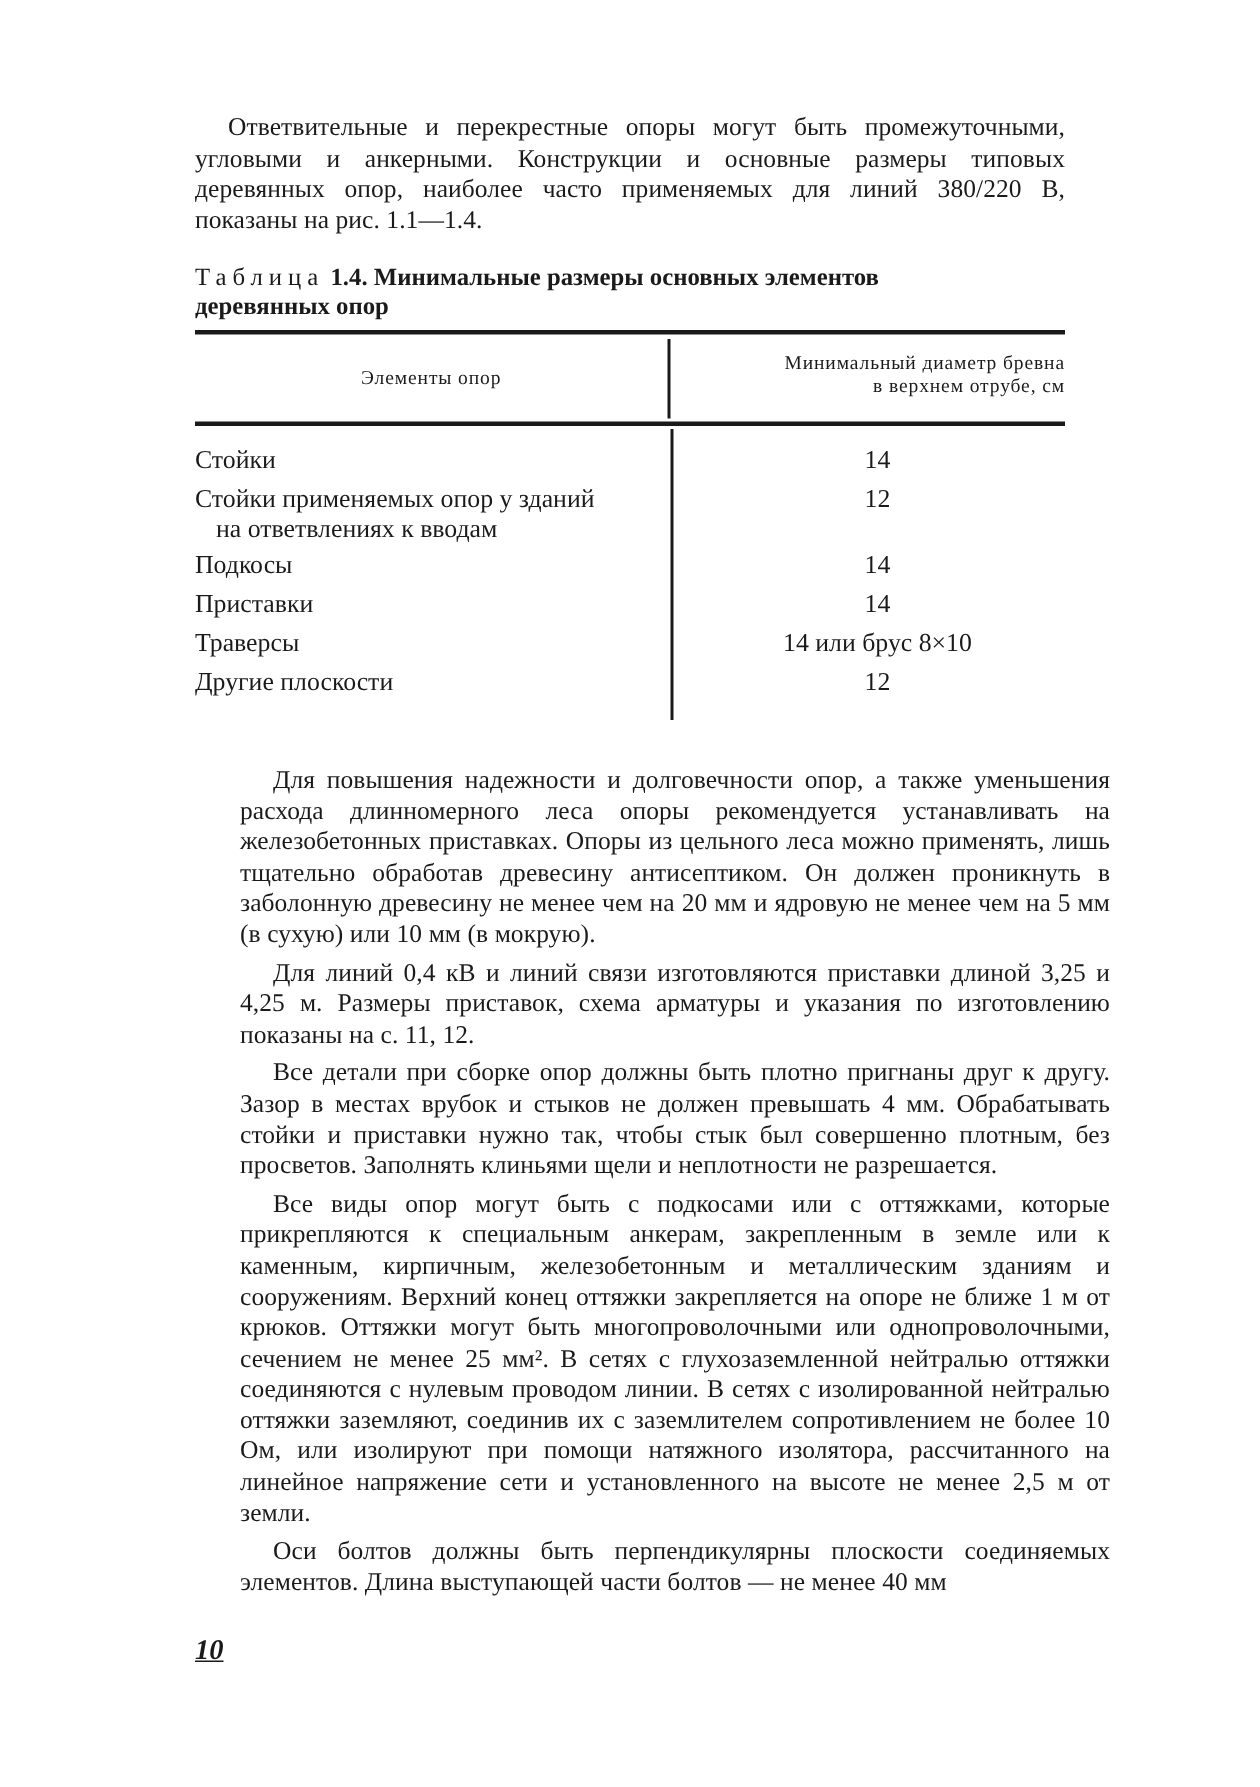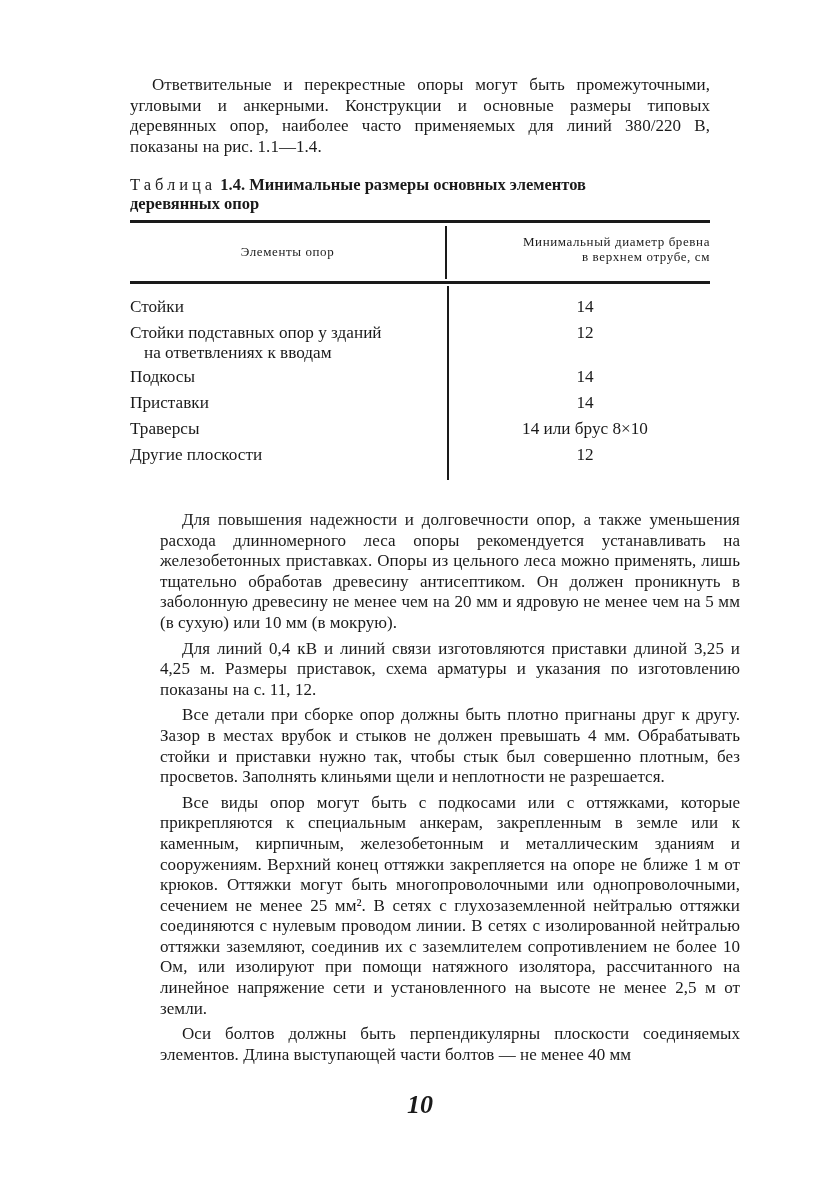--- a/index.html
+++ b/index.html
@@ -130,24 +130,25 @@
     }
 
     #body-text { position: absolute; top: 510px; left: 0; width: 580px; margin-left: 30px; }
     #body-text .para { margin-bottom: 5px; }
 
     .page-num {
       position: absolute;
       top: 1090px;
       left: 0;
       width: 580px;
-      text-align: center;
-      font-size: 26px;
+      text-align: left;
+      font-size: 19px;
       font-style: italic;
       font-weight: bold;
+      text-decoration: underline;
     }
   </style>
 </head>
 <body>
 
 <div class="page">
 
   <p id="intro" class="para">Ответвительные и перекрестные опоры могут быть промежуточными, угловыми и анкерными. Конструкции и основные размеры типовых деревянных опор, наиболее часто применяемых для линий 380/220 В, показаны на рис. 1.1—1.4.</p>
 
   <div class="caption">
@@ -167,21 +168,21 @@
     </div>
     <div class="rule-mid"></div>
     <div class="vline-body"></div>
 
     <div class="row" style="top:77px">
       <span class="name">Стойки</span>
       <span class="val">14</span>
     </div>
     <div class="row" style="top:103px">
       <span class="name">
-        <span>Стойки подставных опор у зданий</span>
+        <span>Стойки применяемых опор у зданий</span>
         <span class="cont">на ответвлениях к вводам</span>
       </span>
       <span class="val">12</span>
     </div>
     <div class="row" style="top:147px">
       <span class="name">Подкосы</span>
       <span class="val">14</span>
     </div>
     <div class="row" style="top:173px">
       <span class="name">Приставки</span>

